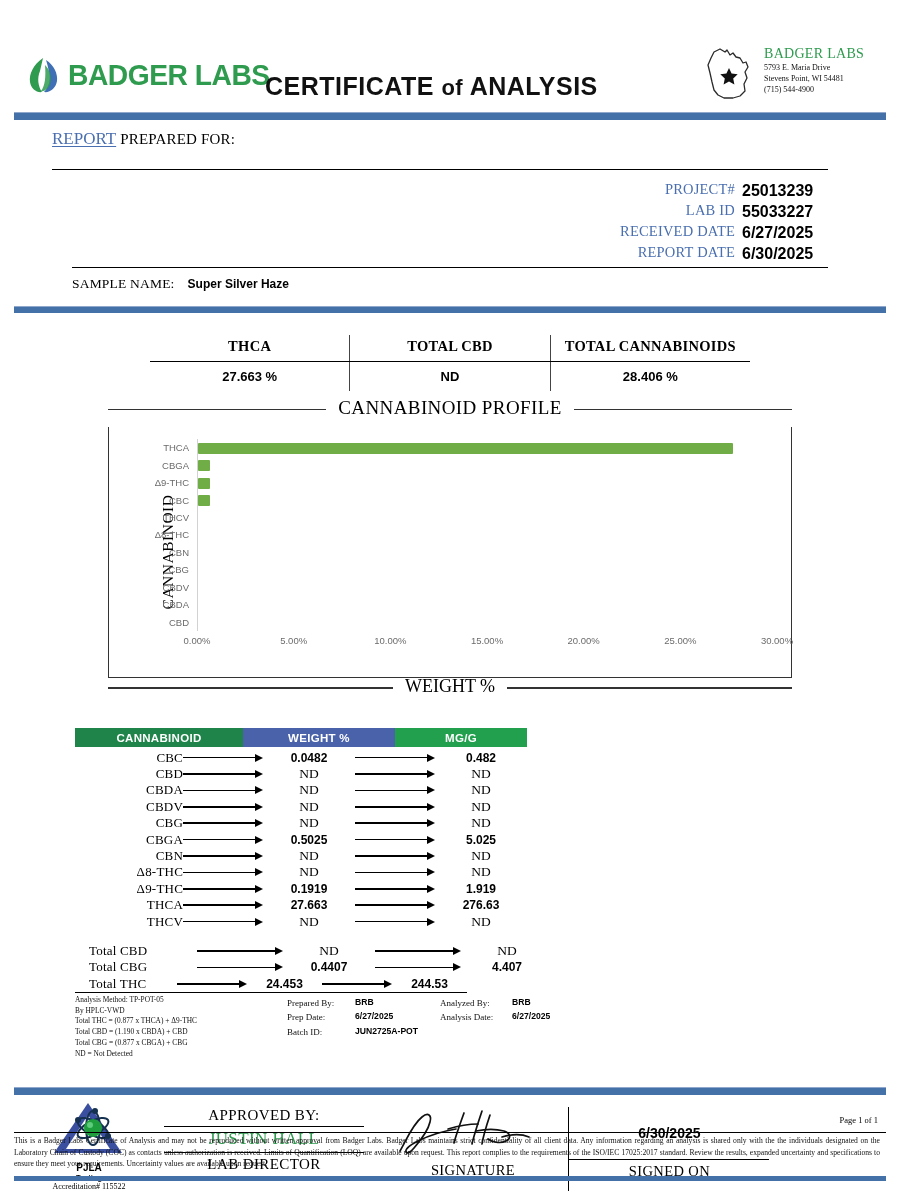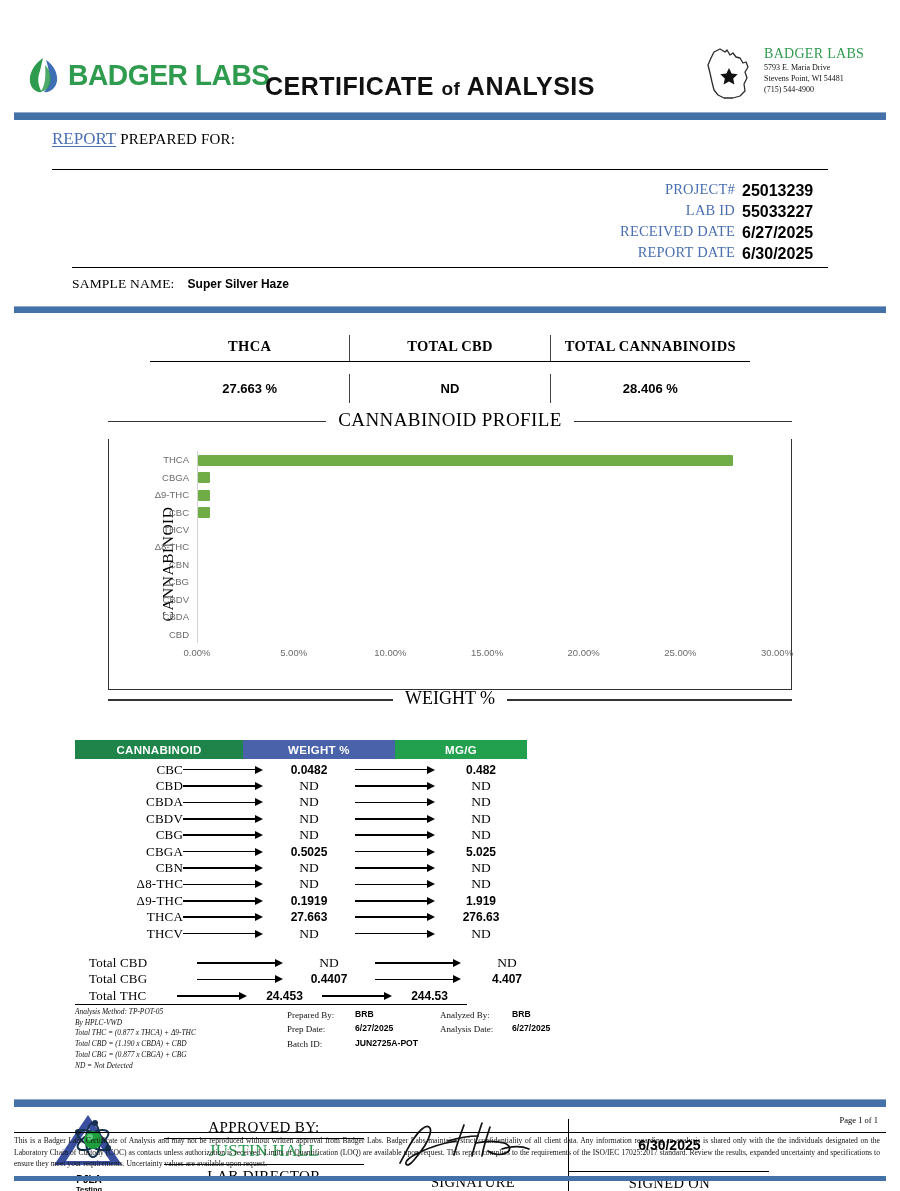--- a/index.html
+++ b/index.html
@@ -28,21 +28,21 @@
     transform: scaleX(0.94);
     transform-origin: left center;
   }
   .coa-title {
     position: absolute; left: 265px; top: 72px;
     font-family: "Liberation Sans", sans-serif;
     font-weight: bold; font-size: 25px;
     letter-spacing: 0.5px;
     color: #111;
   }
-  .coa-title .of { font-size: 19px; text-transform: lowercase; }
+  .coa-title .of { font-size: 22px; text-transform: lowercase; }
   .brand-right {
     position: absolute; left: 700px; top: 46px;
     display: flex; align-items: flex-start; gap: 6px;
   }
   .brand-right .addr-name {
     font-family: "Liberation Serif", serif;
     font-size: 14px; color: #2e9b4e; letter-spacing: .3px;
   }
   .brand-right .addr-line {
     font-size: 8px; color: #111; line-height: 1.38;
@@ -94,21 +94,21 @@
     margin: 22px auto 0 auto; width: 600px;
     display: flex; border-bottom: 1.6px solid #000;
   }
   .summary-col { flex: 1; text-align: center; padding-bottom: 2px; }
   .summary-col + .summary-col { border-left: 1.2px solid #444; }
   .summary-col .s-head {
     font-family: "Liberation Serif", serif; font-weight: bold;
     font-size: 14.5px; letter-spacing: .3px; padding: 3px 0 4px 0;
   }
   .summary-vals {
-    margin: 12px auto; width: 600px; display: flex;
+    margin: 0 auto; width: 600px; display: flex;
   }
   .summary-vals .v-col { flex: 1; text-align: center; padding: 5px 0 6px 0; }
   .summary-vals .v-col + .v-col { border-left: 1.2px solid #444; }
   .summary-vals .v {
     font-family: "Liberation Sans", sans-serif;
     font-weight: bold; font-size: 13px;
   }
 
   
   .chart-wrap {
@@ -196,21 +196,21 @@
     font-weight: bold; font-size: 12px;
   }
   .cell-val.nd { font-family: "Liberation Serif", serif; font-weight: normal; font-size: 13.5px; }
 
   
   .notes {
     margin: 2px 75px 0 75px; display: flex; gap: 22px;
     position: relative;
   }
   .notes-left { width: 190px; }
-  .note-line { font-size: 7.4px; line-height: 1.45; color: #111; font-style: italic; }
+  .note-line { font-size: 7.4px; line-height: 1.45; color: #111; }
   .notes-mid, .notes-right { padding-top: 1px; }
   .kv { display: flex; font-size: 9px; line-height: 1.62; }
   .kv .k { color: #111; }
   .kv .v {
     font-family: "Liberation Sans", sans-serif;
     font-weight: bold; font-size: 8.6px; padding-left: 6px;
   }
   .notes-mid .k { width: 62px; }
   .notes-right .k { width: 66px; }
 

